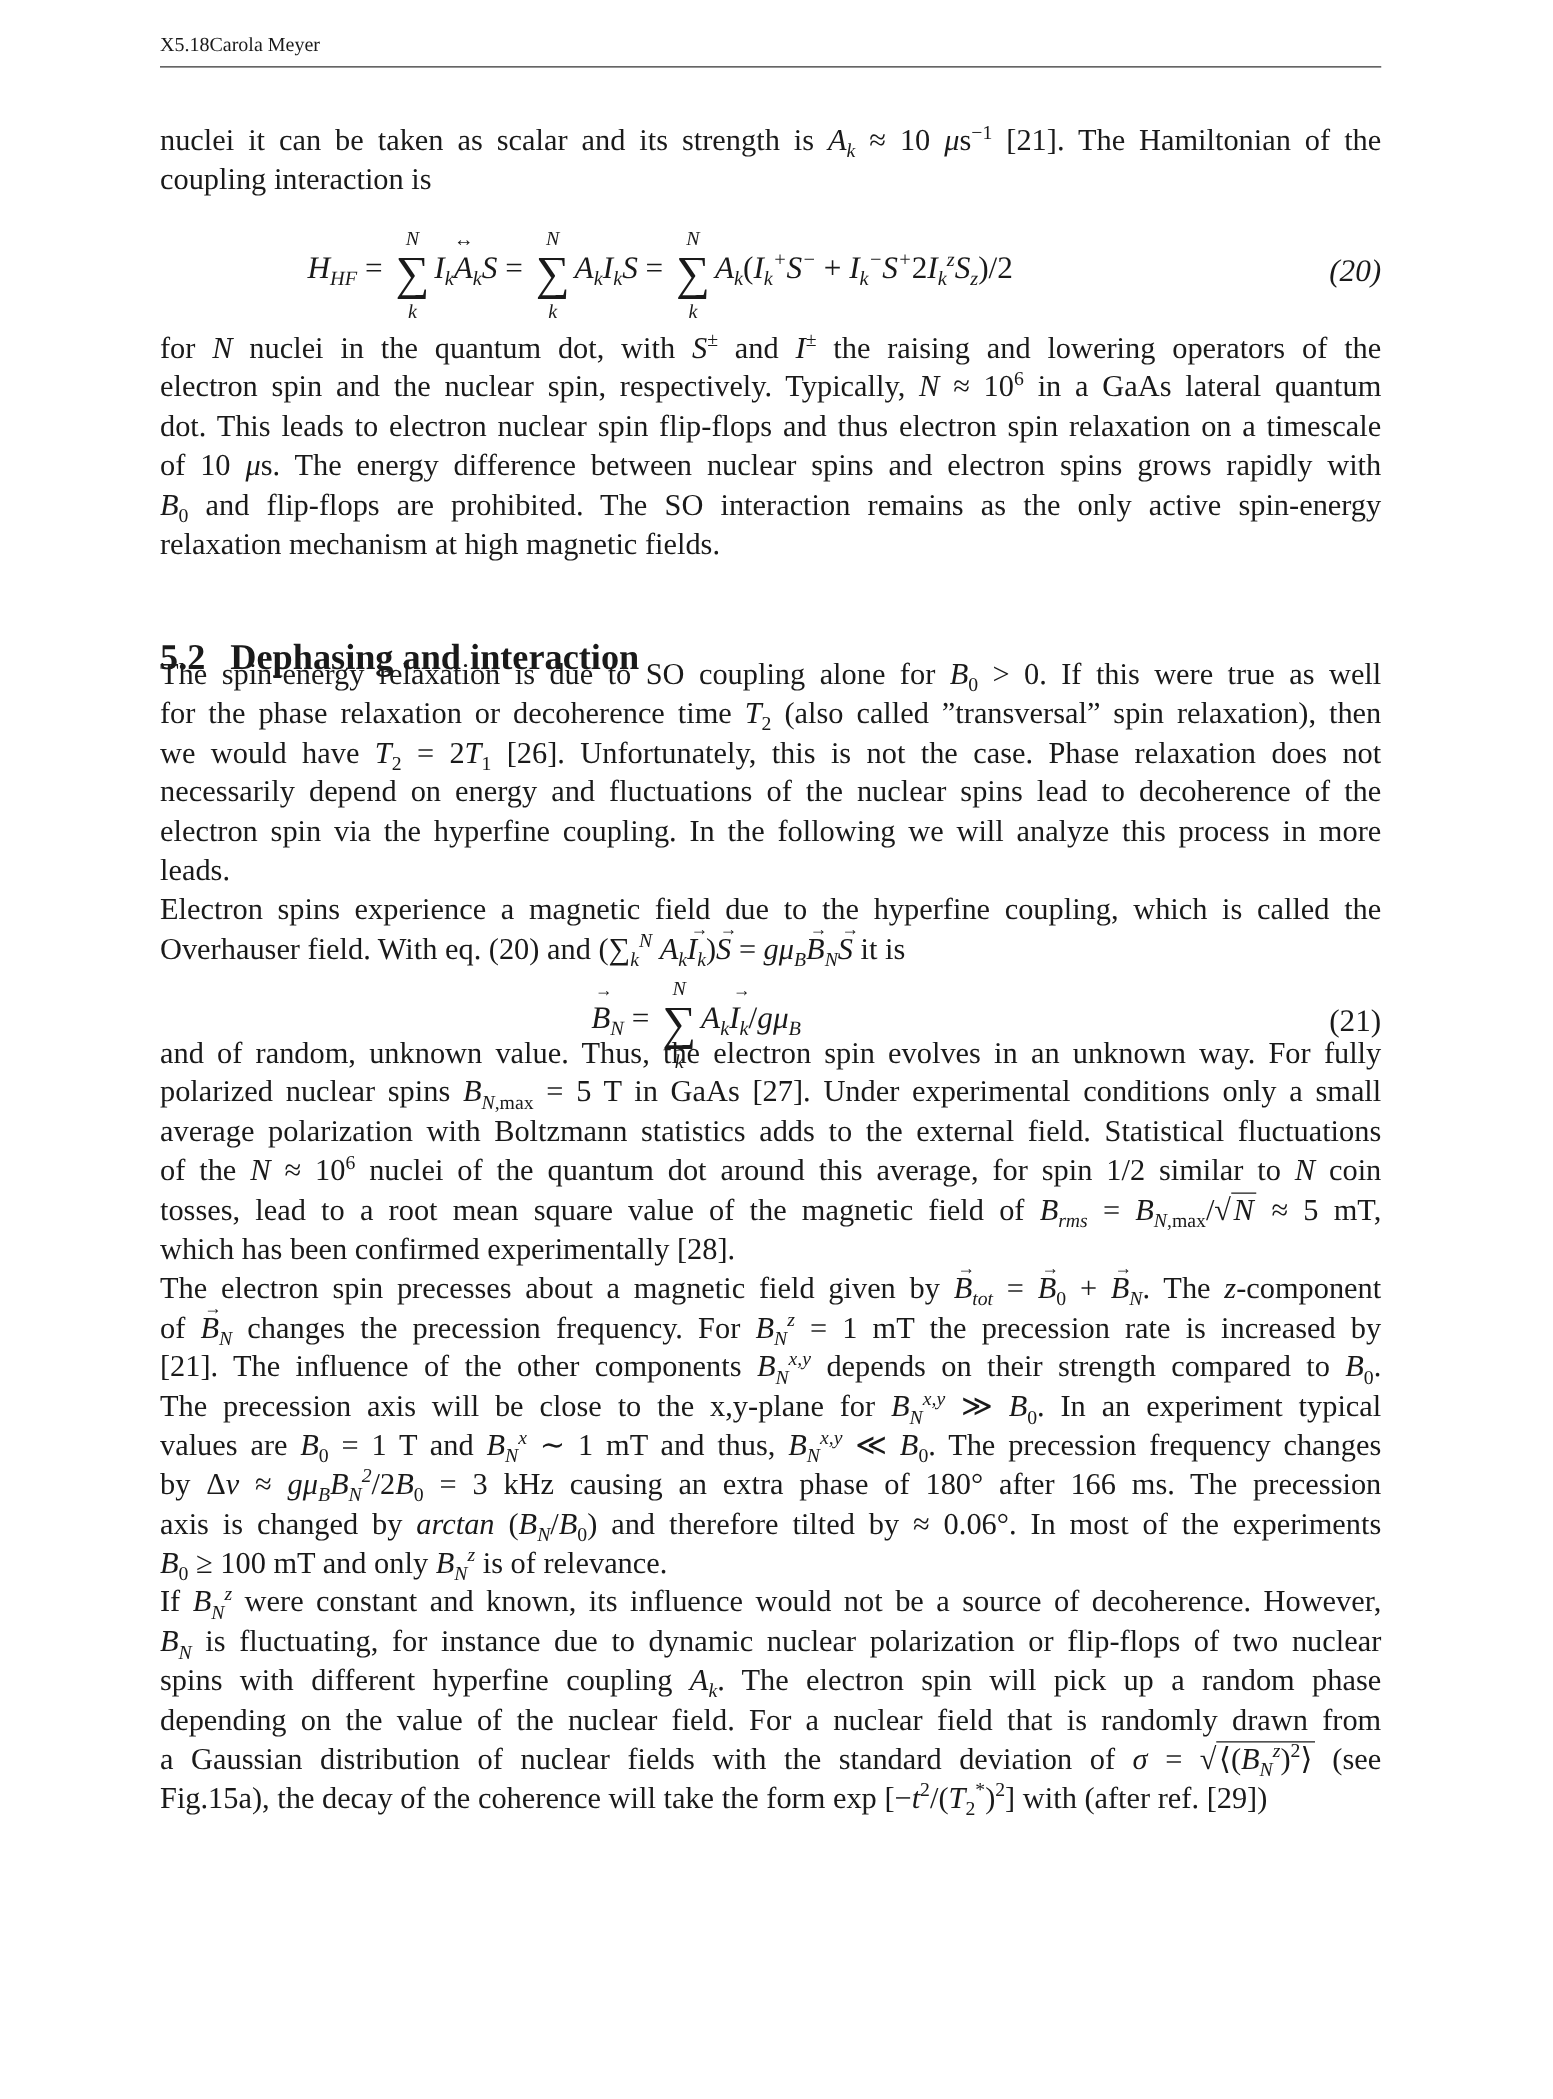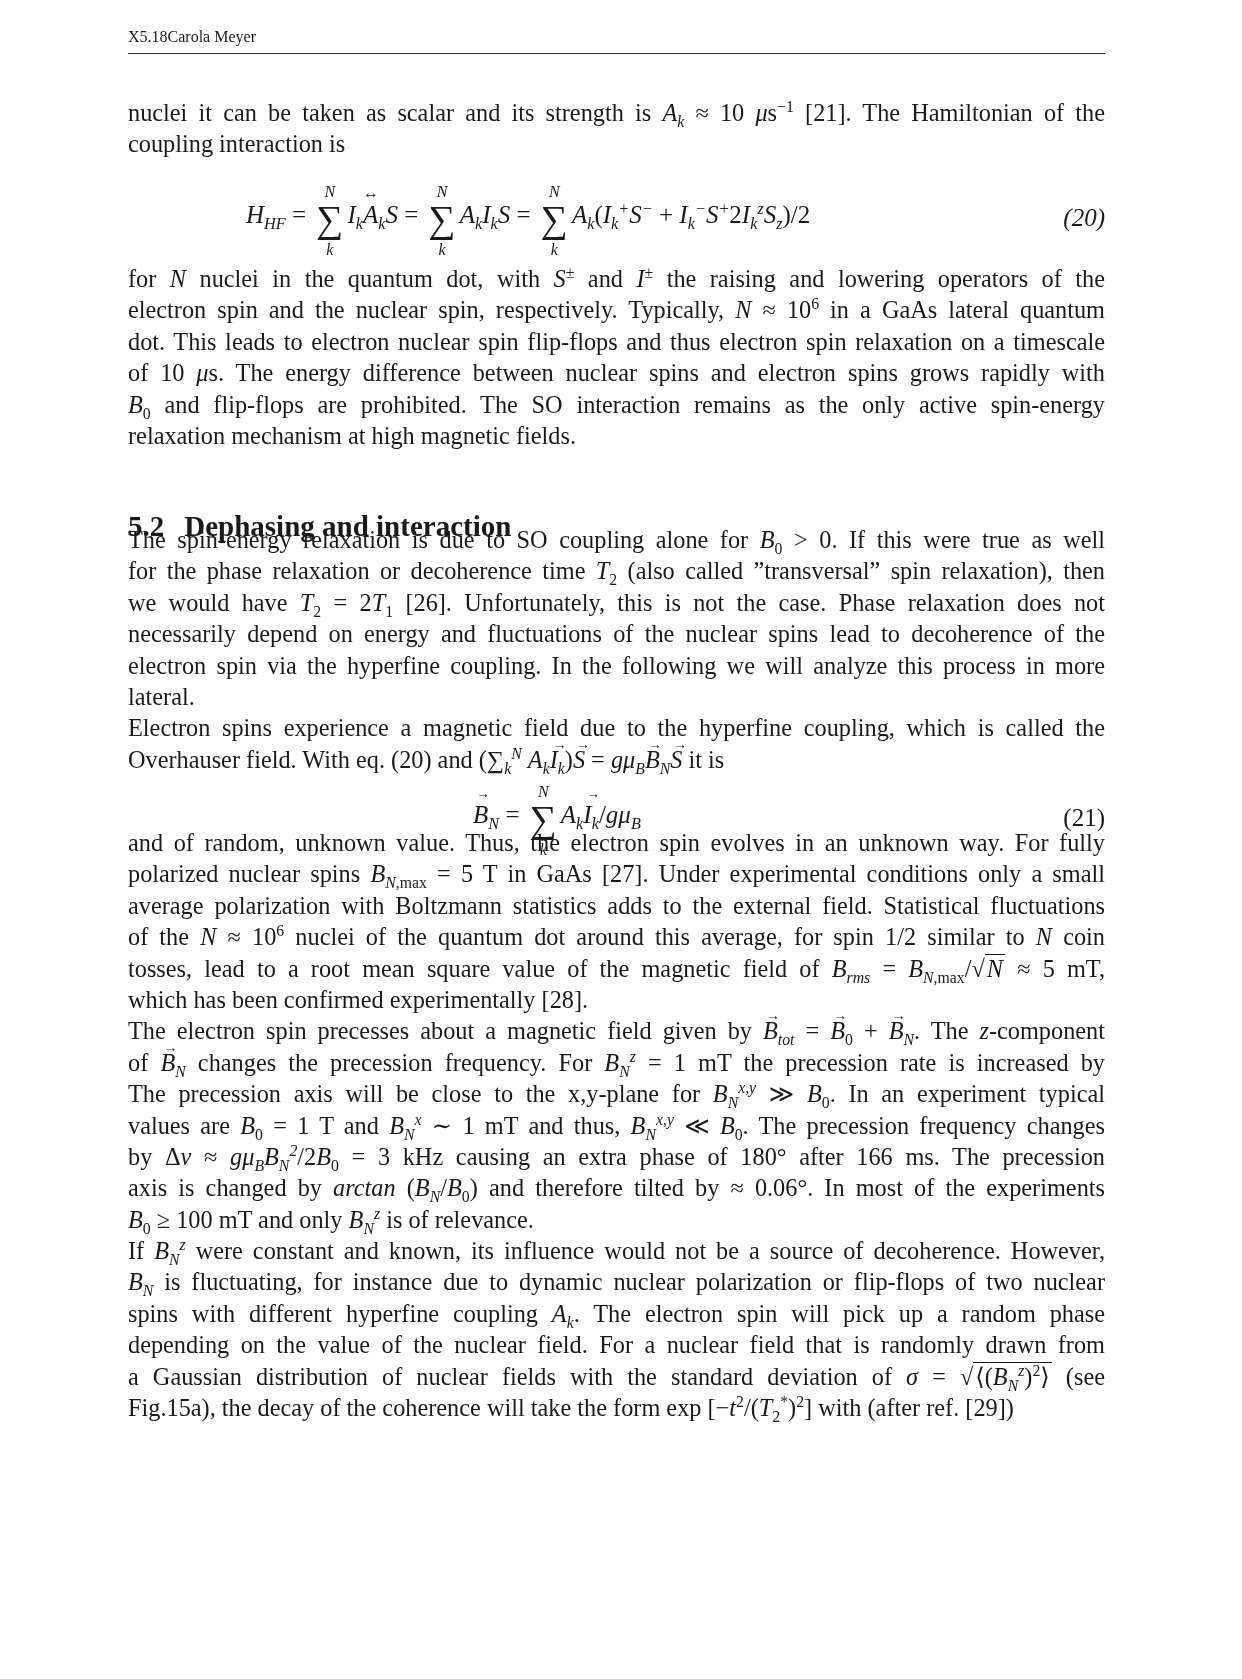--- a/index.html
+++ b/index.html
@@ -88,21 +88,21 @@
 <div class="section-title">
   <span class="num">5.2</span><span>Dephasing and interaction</span>
 </div>
 
 <div class="para" style="top:524px;">
   <span class="ln">The spin-energy relaxation is due to SO coupling alone for <i>B</i><sub>0</sub> &gt; 0. If this were true as well</span>
   <span class="ln">for the phase relaxation or decoherence time <i>T</i><sub>2</sub> (also called ”transversal” spin relaxation), then</span>
   <span class="ln">we would have <i>T</i><sub>2</sub> = 2<i>T</i><sub>1</sub> [26]. Unfortunately, this is not the case. Phase relaxation does not</span>
   <span class="ln">necessarily depend on energy and fluctuations of the nuclear spins lead to decoherence of the</span>
   <span class="ln">electron spin via the hyperfine coupling. In the following we will analyze this process in more</span>
-  <span class="ln last">lateral.</span>
+  <span class="ln last">leads.</span>
   <span class="ln">Electron spins experience a magnetic field due to the hyperfine coupling, which is called the</span>
   <span class="ln last">Overhauser field. With eq. (20) and (∑<sub><i>k</i></sub><sup><i>N</i></sup> <i>A<sub>k</sub><span class="vec">I</span><sub>k</sub></i>)<i><span class="vec">S</span></i> = <i>gμ<sub>B</sub><span class="vec">B</span><sub>N</sub><span class="vec">S</span></i> it is</span>
 </div>
 
 <div class="eq" style="top:790px; height:70px;">
   <div class="eq-body" style="left:345px; top:10px;">
     <i><span class="vec">B</span><sub>N</sub></i> =
     <span class="sum">∑<span class="top">N</span><span class="bot">k</span></span><i>A<sub>k</sub><span class="vec">I</span><sub>k</sub></i>/<i>gμ<sub>B</sub></i>
   </div>
   <span class="eq-num" style="top:14px;">(21)</span>
@@ -110,20 +110,21 @@
 
 <div class="para" style="top:827px;">
   <span class="ln">and of random, unknown value. Thus, the electron spin evolves in an unknown way. For fully</span>
   <span class="ln">polarized nuclear spins <i>B</i><sub><i>N</i>,max</sub> = 5 T in GaAs [27]. Under experimental conditions only a small</span>
   <span class="ln">average polarization with Boltzmann statistics adds to the external field. Statistical fluctuations</span>
   <span class="ln">of the <i>N</i> ≈ 10<sup>6</sup> nuclei of the quantum dot around this average, for spin 1/2 similar to <i>N</i> coin</span>
   <span class="ln">tosses, lead to a root mean square value of the magnetic field of <i>B<sub>rms</sub></i> = <i>B</i><sub><i>N</i>,max</sub>/√<span class="sqrt"><i>N</i></span> ≈ 5 mT,</span>
   <span class="ln last">which has been confirmed experimentally [28].</span>
   <span class="ln">The electron spin precesses about a magnetic field given by <i><span class="vec">B</span><sub>tot</sub></i> = <i><span class="vec">B</span></i><sub>0</sub> + <i><span class="vec">B</span><sub>N</sub></i>. The <i>z</i>-component</span>
   <span class="ln">of <i><span class="vec">B</span><sub>N</sub></i> changes the precession frequency. For <i>B<sub>N</sub><sup>z</sup></i> = 1 mT the precession rate is increased by</span>
+  <span class="ln">[21]. The influence of the other components <i>B<sub>N</sub><sup>x,y</sup></i> depends on their strength compared to <i>B</i><sub>0</sub>.</span>
   <span class="ln">The precession axis will be close to the x,y-plane for <i>B<sub>N</sub><sup>x,y</sup></i> ≫ <i>B</i><sub>0</sub>. In an experiment typical</span>
   <span class="ln">values are <i>B</i><sub>0</sub> = 1 T and <i>B<sub>N</sub><sup>x</sup></i> ∼ 1 mT and thus, <i>B<sub>N</sub><sup>x,y</sup></i> ≪ <i>B</i><sub>0</sub>. The precession frequency changes</span>
   <span class="ln">by Δ<i>ν</i> ≈ <i>gμ<sub>B</sub>B<sub>N</sub><sup>2</sup></i>/2<i>B</i><sub>0</sub> = 3 kHz causing an extra phase of 180° after 166 ms. The precession</span>
   <span class="ln">axis is changed by <i>arctan</i> (<i>B<sub>N</sub></i>/<i>B</i><sub>0</sub>) and therefore tilted by ≈ 0.06°. In most of the experiments</span>
   <span class="ln last"><i>B</i><sub>0</sub> ≥ 100 mT and only <i>B<sub>N</sub><sup>z</sup></i> is of relevance.</span>
   <span class="ln">If <i>B<sub>N</sub><sup>z</sup></i> were constant and known, its influence would not be a source of decoherence. However,</span>
   <span class="ln"><i>B<sub>N</sub></i> is fluctuating, for instance due to dynamic nuclear polarization or flip-flops of two nuclear</span>
   <span class="ln">spins with different hyperfine coupling <i>A<sub>k</sub></i>. The electron spin will pick up a random phase</span>
   <span class="ln">depending on the value of the nuclear field. For a nuclear field that is randomly drawn from</span>
   <span class="ln">a Gaussian distribution of nuclear fields with the standard deviation of <i>σ</i> = √<span class="sqrt">⟨(<i>B<sub>N</sub><sup>z</sup></i>)<sup>2</sup>⟩</span> (see</span>

